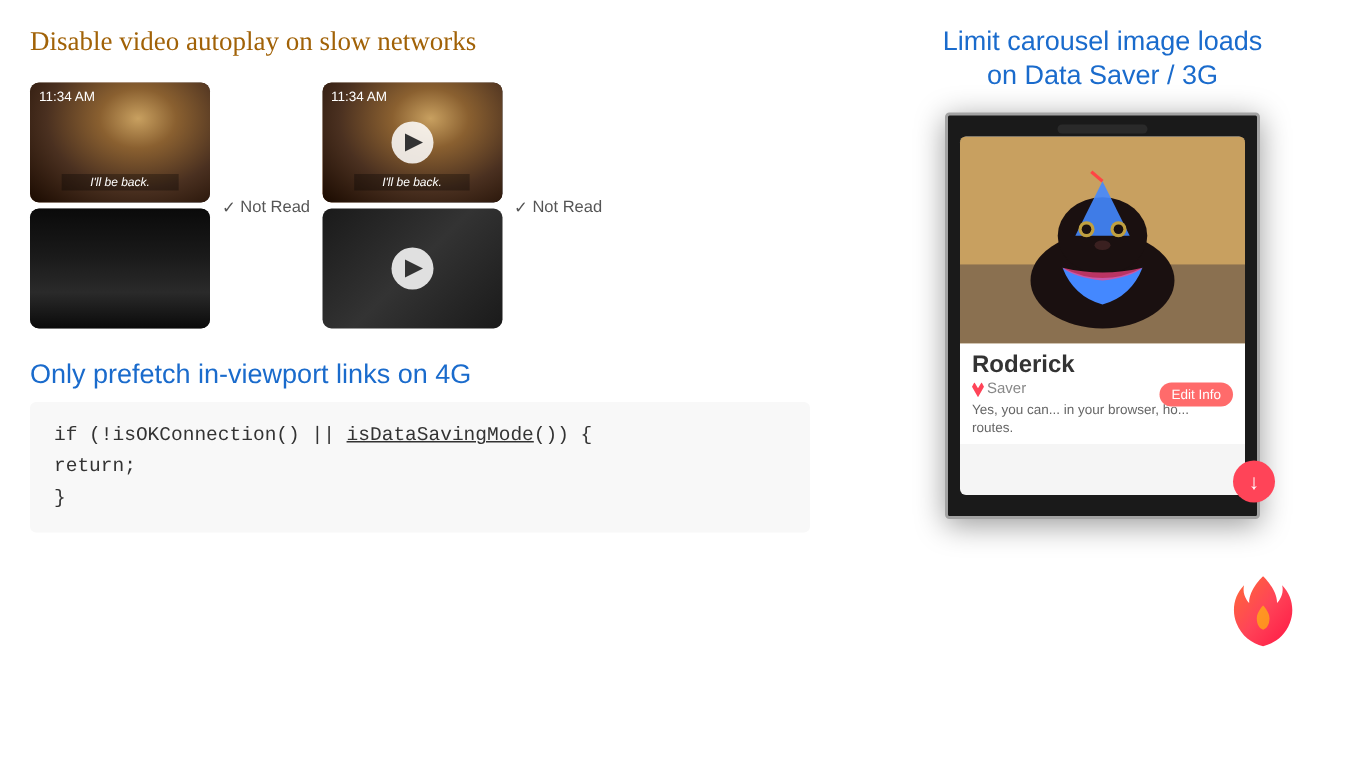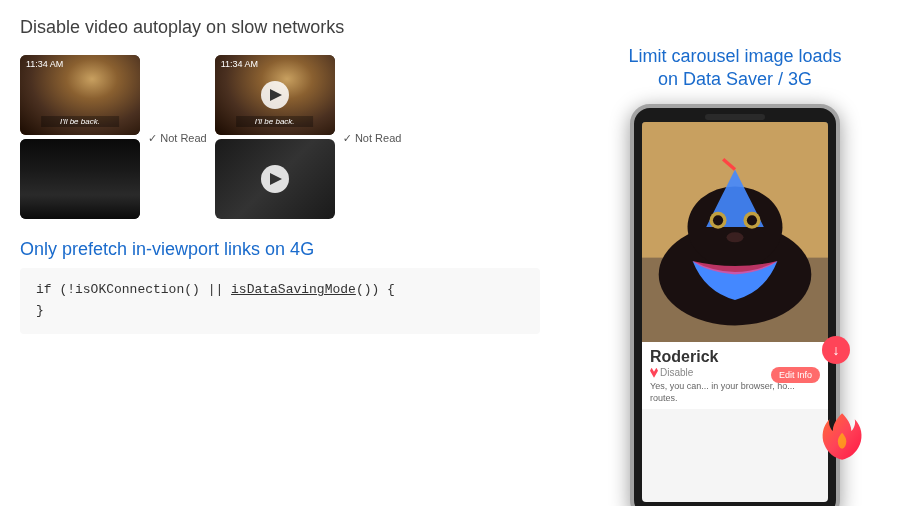--- a/index.html
+++ b/index.html
@@ -24,23 +24,24 @@
     .right-panel {
       width: 350px;
       padding: 16px 10px;
       display: flex;
       flex-direction: column;
       align-items: center;
     }
 
     .section-title {
       font-size: 18px;
-      color: #404040;
+      color: #a16207;
       font-weight: normal;
       line-height: 1.3;
+      font-family: Liberation Serif, serif;
     }
 
     .video-grid {
       display: flex;
       flex-direction: row;
       gap: 8px;
     }
 
     .video-column {
       display: flex;
@@ -169,37 +170,36 @@
     }
 
     
     .right-title {
       font-size: 18px;
       color: #1a6bcc;
       font-weight: normal;
       text-align: center;
       line-height: 1.3;
       margin-bottom: 12px;
-      margin-top: 29px;
     }
 
     .phone-wrapper {
       position: relative;
       width: 210px;
       height: 380px;
     }
 
     .phone-body {
       width: 210px;
-      height: 416px;
+      height: 271px;
       background: #1a1a1a;
-      border-radius: 20px;
+      border-radius: 3px;
       position: relative;
       box-shadow: 0 4px 20px rgba(0,0,0,0.4);
-      border: 4px solid #a3a3a3;
+      border: 2px solid #a3a3a3;
       overflow: hidden;
     }
 
     .phone-screen {
       position: absolute;
       top: 14px;
       left: 8px;
       right: 8px;
       bottom: 14px;
       background: #f5f5f5;
@@ -382,20 +382,21 @@
         <span class="checkmark">✓</span>
         <span>Not Read</span>
       </div>
     </div>
   </div>
 
   <div class="prefetch-section">
     <h2 class="prefetch-title">Only prefetch in-viewport links on 4G</h2>
     <div class="code-block">
       <span class="code-line code-keyword">if (!isOKConnection() || <span class="code-underline">isDataSavingMode</span>()) {</span>
+      <span class="code-line">  return;</span>
       <span class="code-line">}</span>
     </div>
   </div>
 </div>
 
 <div class="right-panel">
   <h2 class="right-title">
     <span>Limit carousel image loads<br>on Data Saver / 3G</span>
   </h2>
 
@@ -427,21 +428,21 @@
 
             <path d="M72 82 Q97 95 122 82 Q115 100 97 105 Q79 100 72 82" fill="#4488ff"></path>
             <path d="M72 82 Q97 88 122 82 Q115 88 97 90 Q79 88 72 82" fill="#ff4488" opacity="0.7"></path>
           </svg>
         </div>
 
         <div class="profile-info">
           <div class="profile-name">Roderick</div>
           <div class="profile-source">
             <span class="tinder-icon"></span>
-            <span>Disable</span>
+            <span>Saver</span>
           </div>
           <div class="profile-text">Yes, you can... in your browser, ho... routes.</div>
           <button class="edit-btn">Edit Info</button>
         </div>
       </div>
     </div>
 
     <div class="download-btn">
       <span class="download-arrow">↓</span>
     </div>

